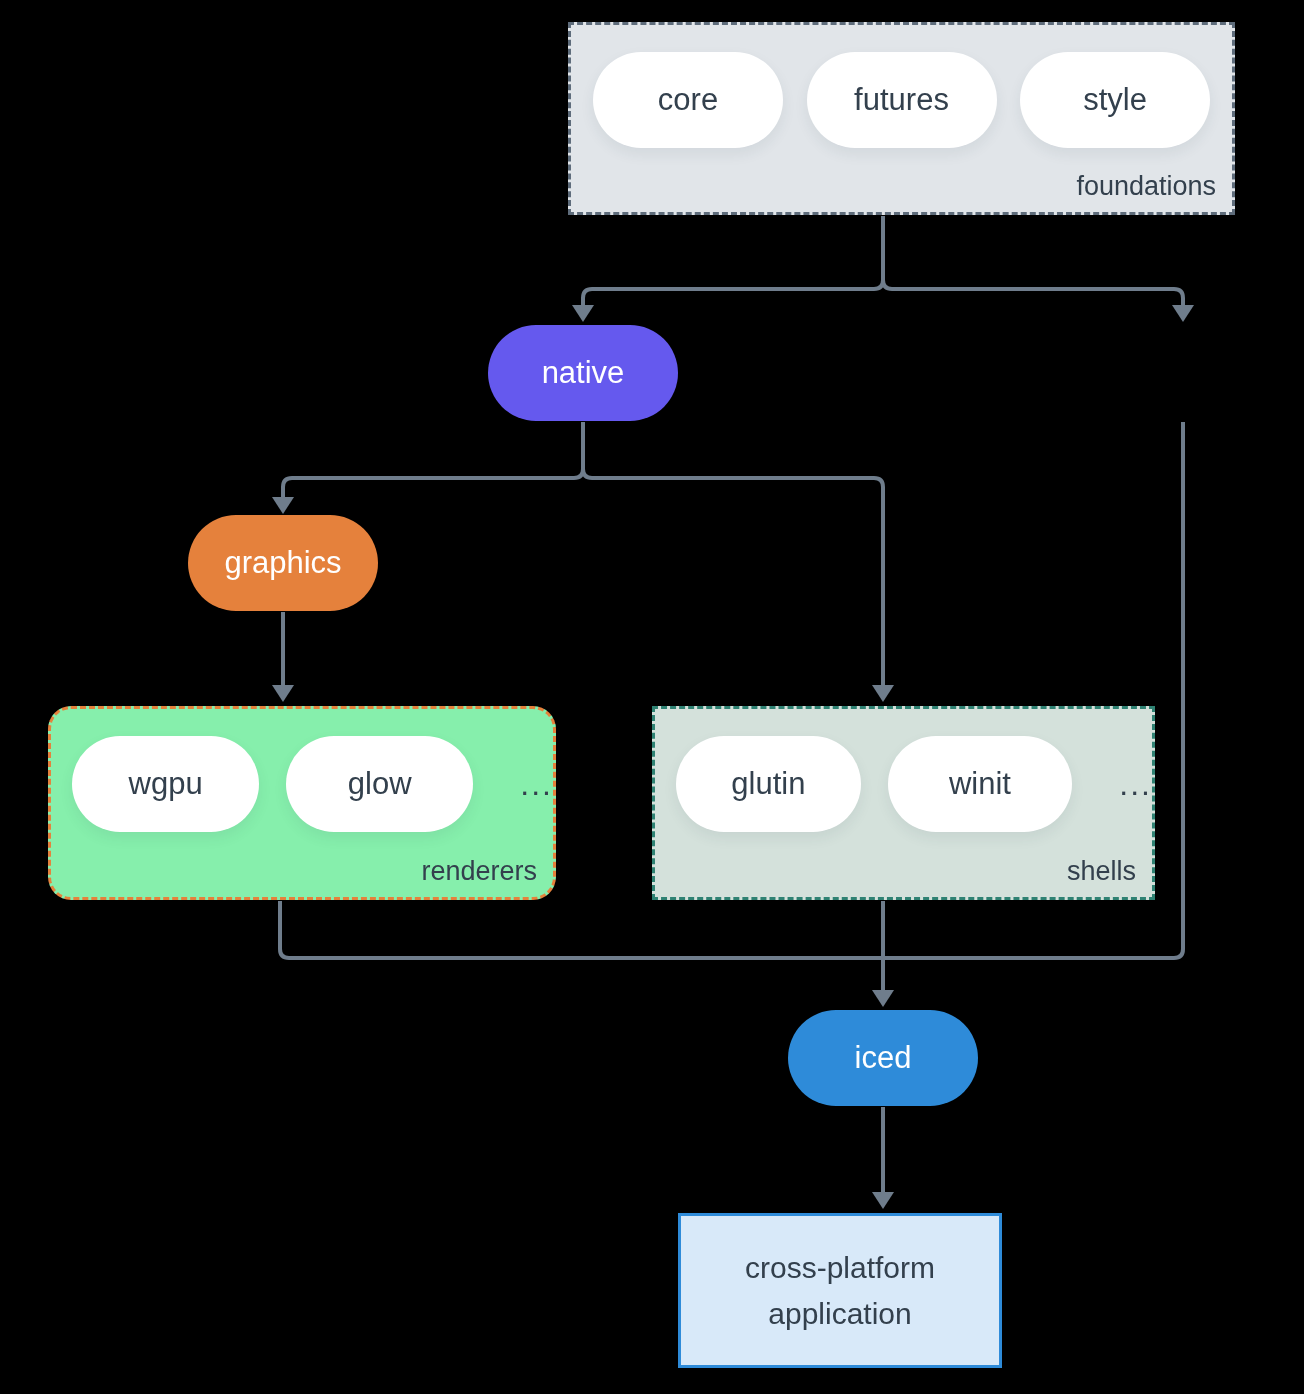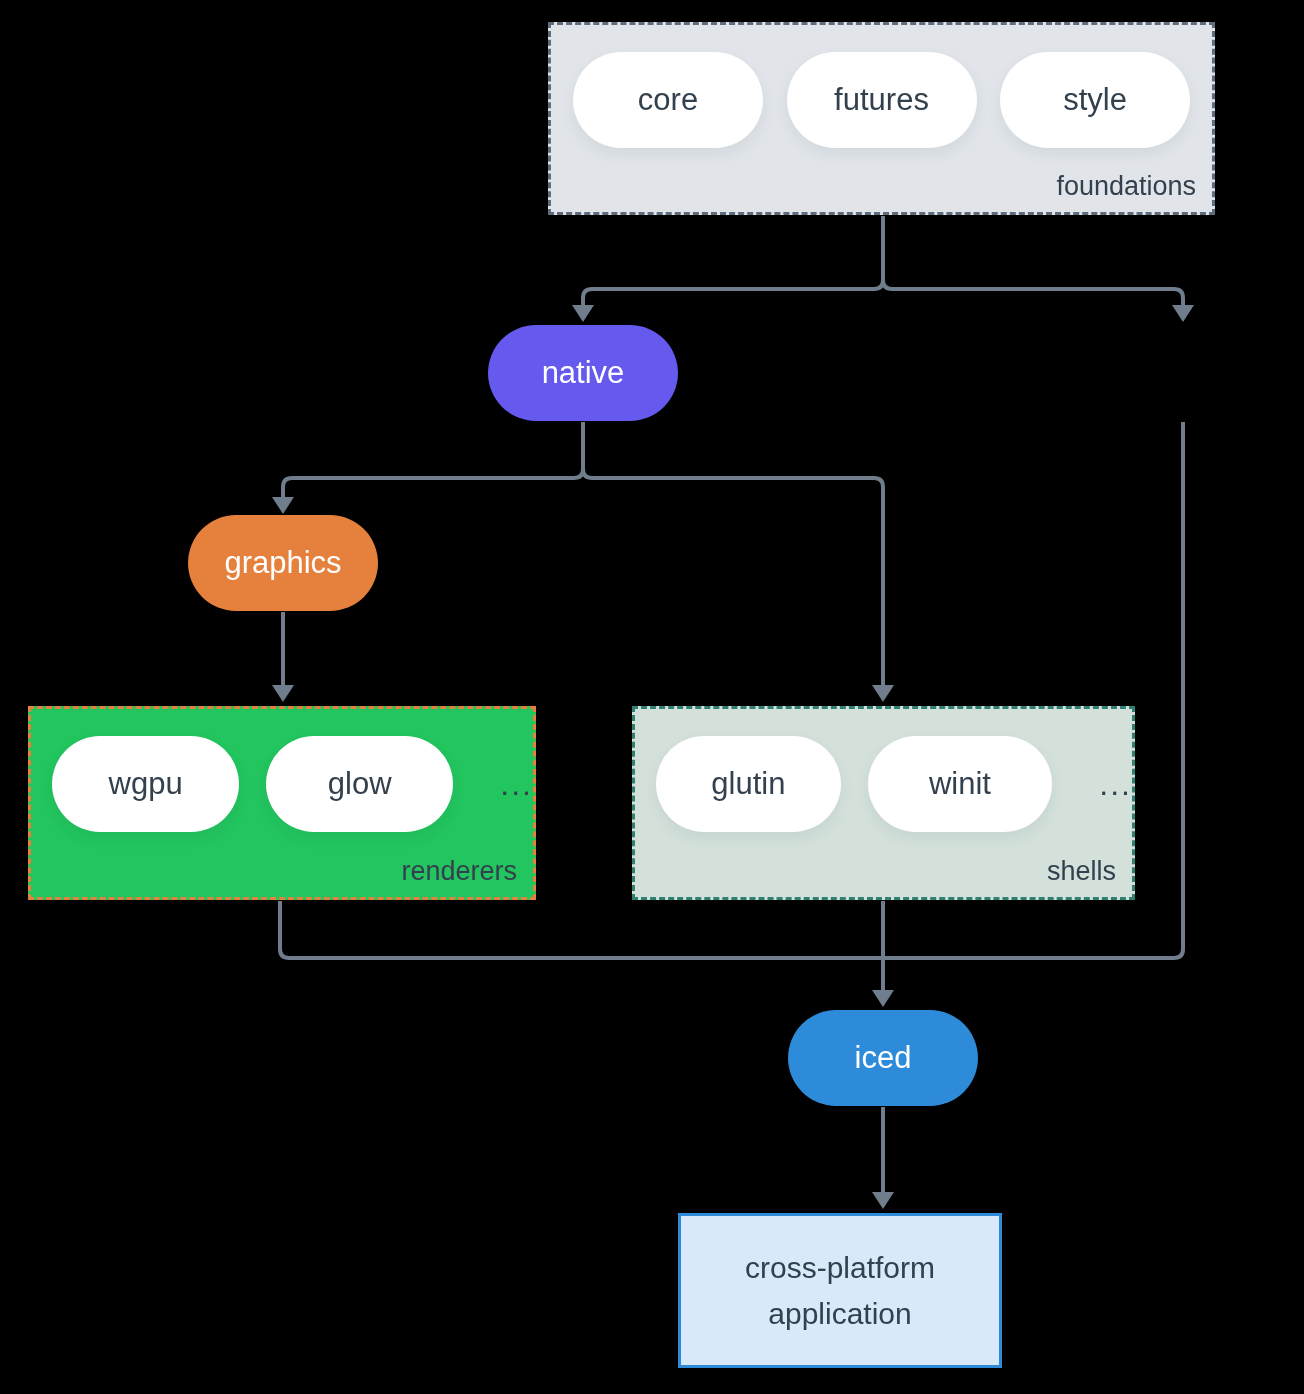--- a/index.html
+++ b/index.html
@@ -26,20 +26,21 @@
     stroke:currentColor;
     stroke-width:4;
   }
   .connectors path.head{
     fill:currentColor;
     stroke:none;
   }
   .group{
     position:absolute;
     box-sizing:border-box;
+    margin-left:20px;
   }
   .group .pills{
     display:flex;
     align-items:center;
     padding-top:27px;
   }
   .group-label{
     position:absolute;
     right:16px;
     bottom:10px;
@@ -158,21 +159,21 @@
       <div class="pill white">style</div>
     </div>
     <div class="group-label">foundations</div>
   </div>
 
   <div class="node n-native" style="background-color: rgb(101, 89, 238);">native</div>
 
 
   <div class="node n-graphics" style="background-color: rgb(229, 129, 60);">graphics</div>
 
-  <div class="group g-renderers" style="background-color: #22c55e;">
+  <div class="group g-renderers" style="background-color: #86efac; border-radius: 23px;">
     <div class="pills">
       <div class="pill white">wgpu</div>
       <div class="pill white">glow</div>
       <div class="ellipsis">...</div>
     </div>
     <div class="group-label">renderers</div>
   </div>
 
   <div class="group g-shells" style="background-color: rgb(212, 225, 219);">
     <div class="pills">

